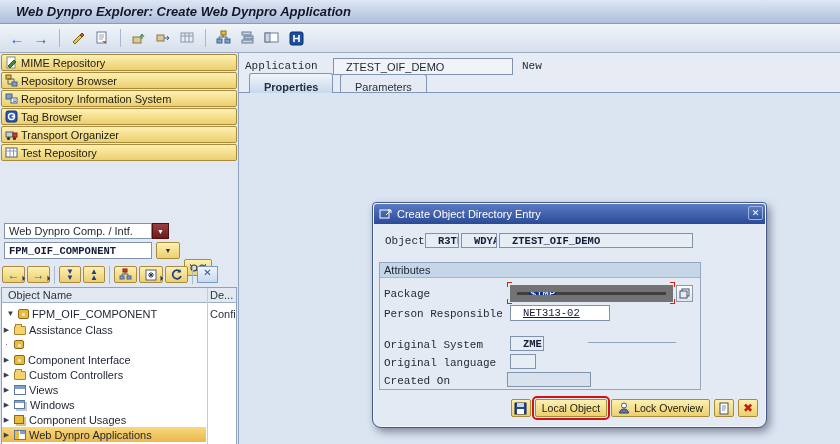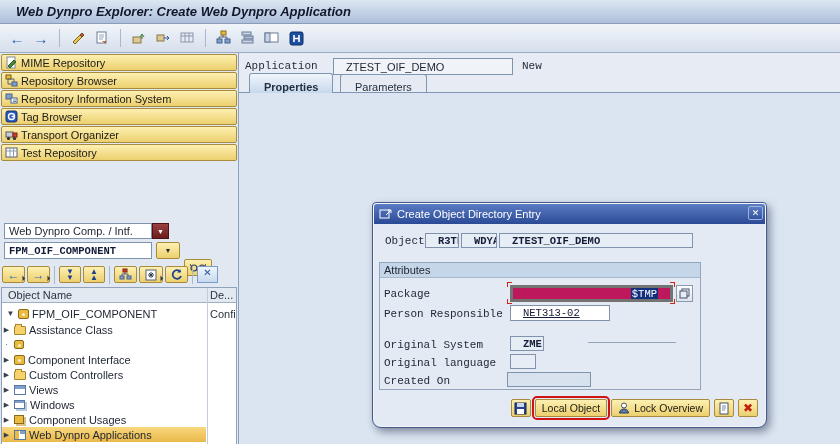--- a/index.html
+++ b/index.html
@@ -102,21 +102,21 @@
     background:linear-gradient(#5b7cc4,#2a4a96); display:flex; align-items:center; padding-left:5px; gap:5px;
     color:#fff; }
   .dclose { position:absolute; right:3px; top:3px; width:15px; height:14px; background:linear-gradient(#5b7cc4,#33539f);
     border:1px solid #9fb4dc; border-radius:2px; color:#fff; font-size:9px; font-weight:bold;
     display:flex; align-items:center; justify-content:center; }
   .attrbox { position:absolute; left:6px; top:59px; width:322px; height:128px; border:1px solid #93a6bd; }
   .attrhead { position:absolute; left:0; top:0; width:100%; height:15px; background:#c6d6e9;
     border-bottom:1px solid #a4b7cc; display:flex; align-items:center; padding-left:4px; }
   .dispfield { background:#e6edf5; }
   .disfield { background:#d8e2ee; }
-  .ylwfield { background:#be185d; border:3px solid #737373;justify-content:flex-end; }
+  .ylwfield { background:#404040; border:7px solid #737373; }
   .selstart { background:#10307e; color:#fff; padding:0 1px; }
   .handle { position:absolute; width:5px; height:5px; border:1px solid #d42310; z-index:12; }
   .dfootbtn { height:18px; padding:0 6px; justify-content:center; gap:4px; font-size:10.5px; color:#23201a; }
   .redframe { outline:2px solid #cf1212; outline-offset:1px; }
   .footline { position:absolute; left:208px; top:79px; width:88px; height:1px; background:#93a4ba; }
 </style>
 </head>
 <body>
 
 <div id="app">

